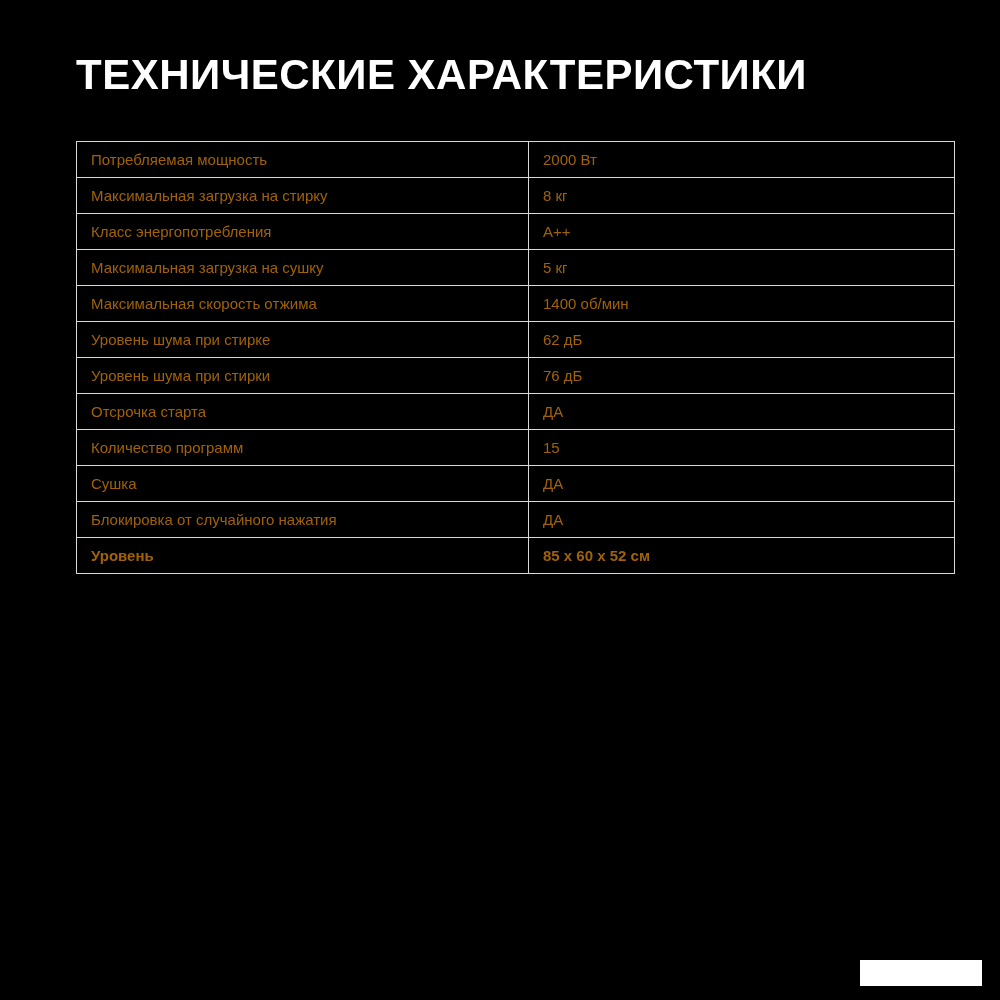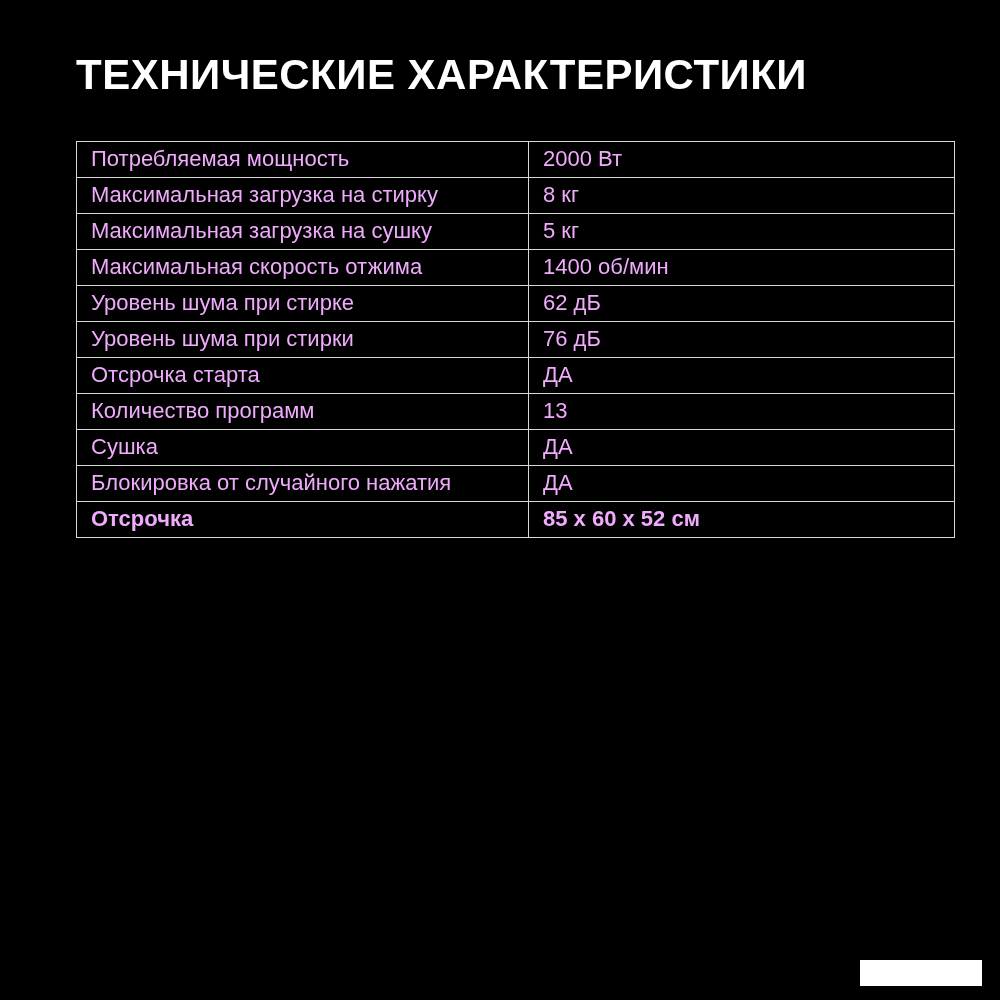--- a/index.html
+++ b/index.html
@@ -39,24 +39,24 @@
     width: 849px;
     border-collapse: collapse;
     table-layout: fixed;
   }
   .spec-table tr {
     height: 36px;
   }
   .spec-table td {
     border: 1px solid #d9d9d9;
     padding: 0 0 0 14px;
-    font-size: 22px;
+    font-size: 15px;
     line-height: 1.2;
     vertical-align: middle;
-    color: #f0abfc;
+    color: #a16207;
     background: #000000;
     white-space: nowrap;
     overflow: hidden;
   }
   .spec-table td.param {
     width: 437px;
   }
   .spec-table td.value {
     width: 411px;
   }
@@ -83,20 +83,24 @@
     <tbody>
       <tr>
         <td class="param">Потребляемая мощность</td>
         <td class="value">2000 Вт</td>
       </tr>
       <tr>
         <td class="param">Максимальная загрузка на стирку</td>
         <td class="value">8 кг</td>
       </tr>
       <tr>
+        <td class="param">Класс энергопотребления</td>
+        <td class="value">A++</td>
+      </tr>
+      <tr>
         <td class="param">Максимальная загрузка на сушку</td>
         <td class="value">5 кг</td>
       </tr>
       <tr>
         <td class="param">Максимальная скорость отжима</td>
         <td class="value">1400 об/мин</td>
       </tr>
       <tr>
         <td class="param">Уровень шума при стирке</td>
         <td class="value">62 дБ</td>
@@ -104,32 +108,32 @@
       <tr>
         <td class="param">Уровень шума при стирки</td>
         <td class="value">76 дБ</td>
       </tr>
       <tr>
         <td class="param">Отсрочка старта</td>
         <td class="value">ДА</td>
       </tr>
       <tr>
         <td class="param">Количество программ</td>
-        <td class="value">13</td>
+        <td class="value">15</td>
       </tr>
       <tr>
         <td class="param">Сушка</td>
         <td class="value">ДА</td>
       </tr>
       <tr>
         <td class="param">Блокировка от случайного нажатия</td>
         <td class="value">ДА</td>
       </tr>
       <tr class="last">
-        <td class="param">Отсрочка</td>
+        <td class="param">Уровень</td>
         <td class="value">85 x 60 x 52 см</td>
       </tr>
     </tbody>
   </table>
 
   <div class="corner-mark"></div>
 
 </div>
 
 </body></html>

